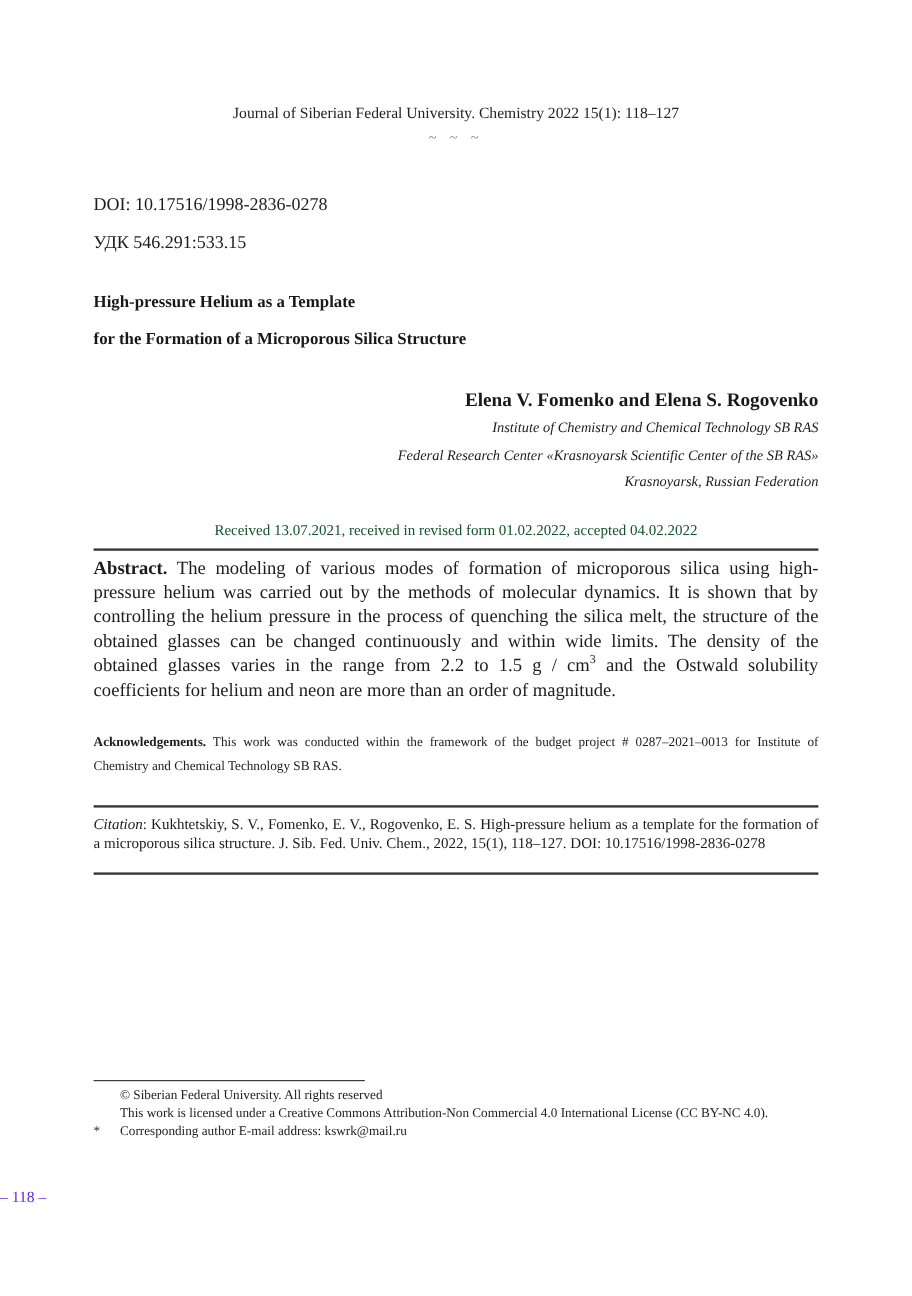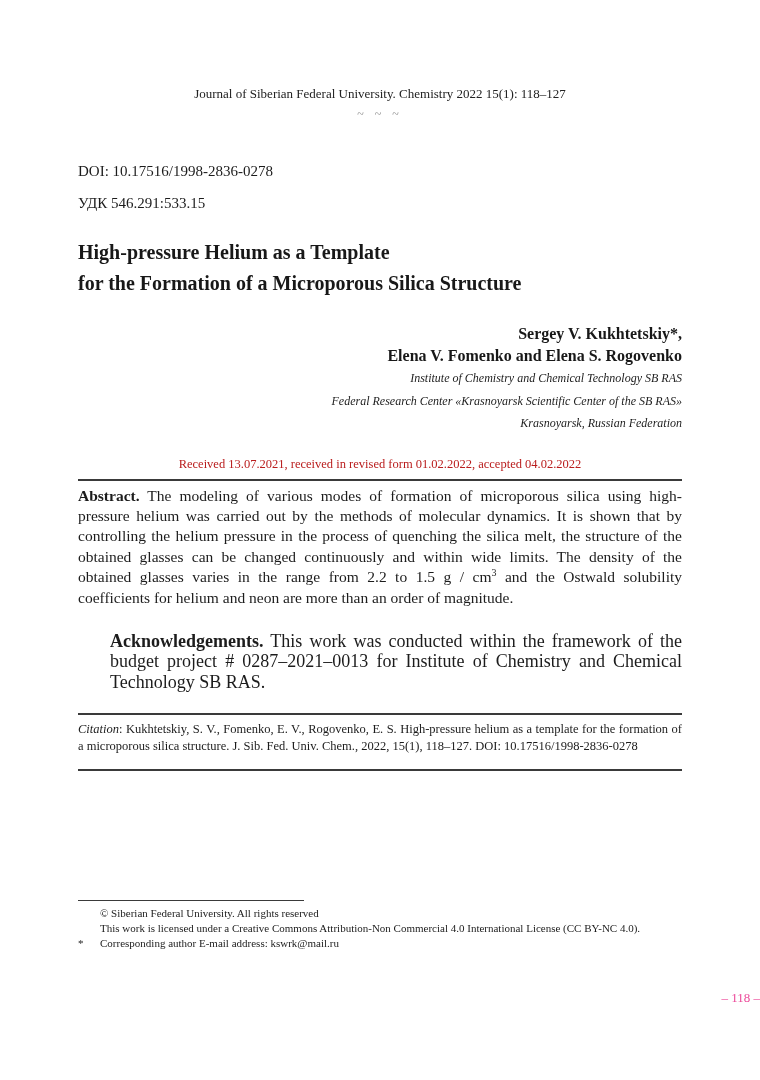--- a/index.html
+++ b/index.html
@@ -38,21 +38,21 @@
     line-height: 18px;
     margin-top: 41px;
   }
   .udc-line {
     font-size: 15px;
     line-height: 18px;
     margin-top: 14px;
   }
   .article-title {
     margin-top: 25px;
-    font-size: 20px;
+    font-size: 14px;
     font-weight: bold;
     line-height: 31px;
     color: #181818;
   }
   .authors-block {
     margin-top: 24px;
     text-align: right;
   }
   .author-line {
     font-size: 16px;
@@ -64,21 +64,21 @@
     font-size: 12px;
     font-style: italic;
     line-height: 22.5px;
     color: #1c1c1c;
   }
   .received-line {
     margin-top: 22px;
     text-align: center;
     font-size: 12.5px;
     line-height: 15px;
-    color: #b91c1c;
+    color: #14532d;
   }
   .rule {
     border: none;
     border-top: 2px solid #3a3a3a;
     margin: 7px 0 0 0;
   }
   .abstract-par {
     margin-top: 5px;
     font-size: 15.5px;
     line-height: 20.4px;
@@ -88,24 +88,23 @@
   .bold-label { font-weight: bold; }
   sup.small-sup { font-size: 10px; line-height: 0; }
   .keywords-par {
     margin-top: 21px;
     font-size: 15.5px;
     line-height: 20.4px;
     text-align: justify;
   }
   .ack-par {
     margin-top: 23px;
-    font-size: 18px;
+    font-size: 11px;
     line-height: 20.4px;
     text-align: justify;
-    margin-left: 32px;
   }
   .citation-block {
     margin-top: 21px;
     border-top: 2px solid #3a3a3a;
     border-bottom: 2px solid #3a3a3a;
     padding: 6px 0 15px 0;
     font-size: 12.5px;
     line-height: 16.5px;
     text-align: justify;
   }
@@ -126,23 +125,23 @@
     margin: 0 0 5px 0;
   }
   .footer-indent { padding-left: 22px; }
   .corresponding-row { display: flex; }
   .asterisk-mark { width: 22px; flex: 0 0 22px; }
   .page-number {
     position: absolute;
     left: 0;
     right: 0;
     top: 990px;
-    text-align: right;
+    text-align: left;
     font-size: 13px;
-    color: #ec4899;
+    color: #6d28d9;
   }
 </style>
 </head>
 <body>
 
 <div class="page">
 
   <div class="journal-line">Journal of Siberian Federal University. Chemistry 2022 15(1): 118–127</div>
 
   <div class="tilde-separator">~ ~ ~</div>
@@ -150,21 +149,20 @@
   <div class="doi-line">DOI: 10.17516/1998-2836-0278</div>
 
   <div class="udc-line">УДК 546.291:533.15</div>
 
   <div class="article-title">
     <div>High-pressure Helium as a Template</div>
     <div>for the Formation of a Microporous Silica Structure</div>
   </div>
 
   <div class="authors-block">
-    <div class="author-line">Sergey V. Kukhtetskiy*,</div>
     <div class="author-line">Elena V. Fomenko and Elena S. Rogovenko</div>
     <div class="affiliation-line">Institute of Chemistry and Chemical Technology SB RAS</div>
     <div class="affiliation-line">Federal Research Center «Krasnoyarsk Scientific Center of the SB RAS»</div>
     <div class="affiliation-line">Krasnoyarsk, Russian Federation</div>
   </div>
 
   <div class="received-line">Received 13.07.2021, received in revised form 01.02.2022, accepted 04.02.2022</div>
 
   <hr class="rule">
 

